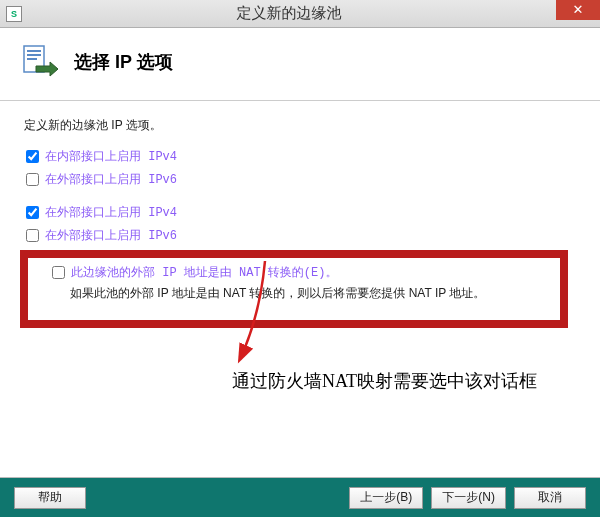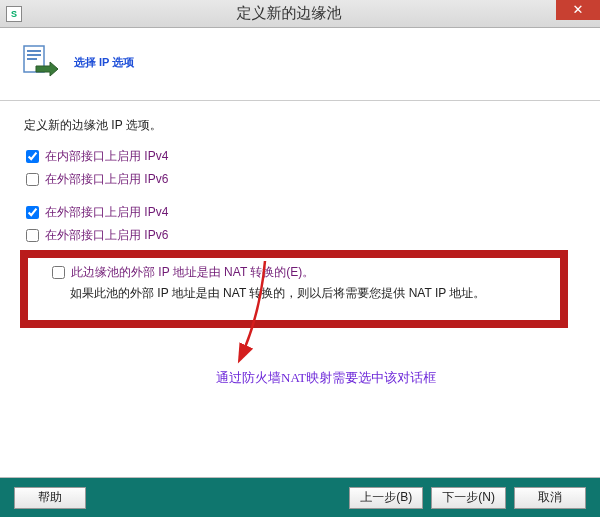--- a/index.html
+++ b/index.html
@@ -5,35 +5,35 @@
 * { box-sizing: border-box; margin: 0; padding: 0; }
 body { font-family: "Microsoft YaHei", "SimSun", Arial, sans-serif; font-size: 12px; background: #fff; width: 600px; height: 517px; overflow: hidden; position: relative; }
 
 .titlebar { height: 28px; background: linear-gradient(to bottom, #e8e8e8, #d8d8d8); border-bottom: 1px solid #b0b0b0; display: flex; align-items: center; position: relative; }
 .titlebar-icon { width: 16px; height: 16px; margin-left: 6px; background: #fff; border: 1px solid #888; display: flex; align-items: center; justify-content: center; font-size: 9px; color: #0a6; font-weight: bold; }
 .titlebar-title { flex: 1; text-align: center; font-size: 15px; color: #333; }
 .close-btn { width: 44px; height: 20px; background: #c84031; color: #fff; display: flex; align-items: center; justify-content: center; font-size: 13px; margin-right: 0; margin-top: -8px; }
 
 .header { display: flex; align-items: center; padding: 14px 20px 18px 20px; border-bottom: 1px solid #ccc; }
 .header-icon { width: 40px; height: 40px; margin-right: 14px; display: flex; align-items: center; justify-content: center; }
-.header-title { font-size: 11px; font-weight: bold; color: #1d4ed8; }
+.header-title { font-size: 18px; font-weight: bold; color: #000000; }
 
 .content { padding: 16px 24px 0 24px; position: relative; height: 390px; }
 .instruction { margin-bottom: 14px; font-size: 12px; color: #222; }
 .check-row { display: flex; align-items: center; margin-bottom: 6px; padding-left: 2px; }
 .check-row input[type=checkbox] { width: 13px; height: 13px; margin-right: 6px; }
-.check-row label { font-size: 12px; color: #701a75; }
+.check-row label { font-size: 12px; color: #8b5cf6; font-family: Liberation Mono, monospace; }
 .gap { height: 10px; }
 
 .highlight-box { border: 8px solid #b91c1c; padding: 6px 8px 18px 22px; margin-top: 6px; margin-left: -4px; margin-right: 8px; }
 .highlight-box .check-row { margin-bottom: 4px; }
 .note-text { font-size: 12px; color: #222; margin-left: 20px; margin-top: 2px; }
 
 .arrow-container { position: absolute; left: 170px; top: 160px; width: 120px; height: 110px; pointer-events: none; }
-.annotation { position: absolute; left: 216px; top: 268px; color: #6d28d9; font-size: 13px; font-family: "SimSun", serif; }
+.annotation { position: absolute; left: 232px; top: 268px; color: #000000; font-size: 18px; font-family: "SimSun", serif; }
 
 .footer { position: absolute; bottom: 0; left: 0; right: 0; height: 40px; background: #0f766e; border-top: 1px solid #bbb; display: flex; align-items: center; padding: 0 14px; }
 .footer .spacer { flex: 1; }
 .btn { min-width: 72px; height: 22px; background: linear-gradient(to bottom, #fdfdfd, #e6e6e6); border: 1px solid #999; font-size: 12px; color: #222; margin-left: 8px; cursor: pointer; display: inline-flex; align-items: center; justify-content: center; padding: 0 10px; }
 .btn:first-child { margin-left: 0; }
 </style>
 </head>
 <body>
 
 <div class="titlebar">

